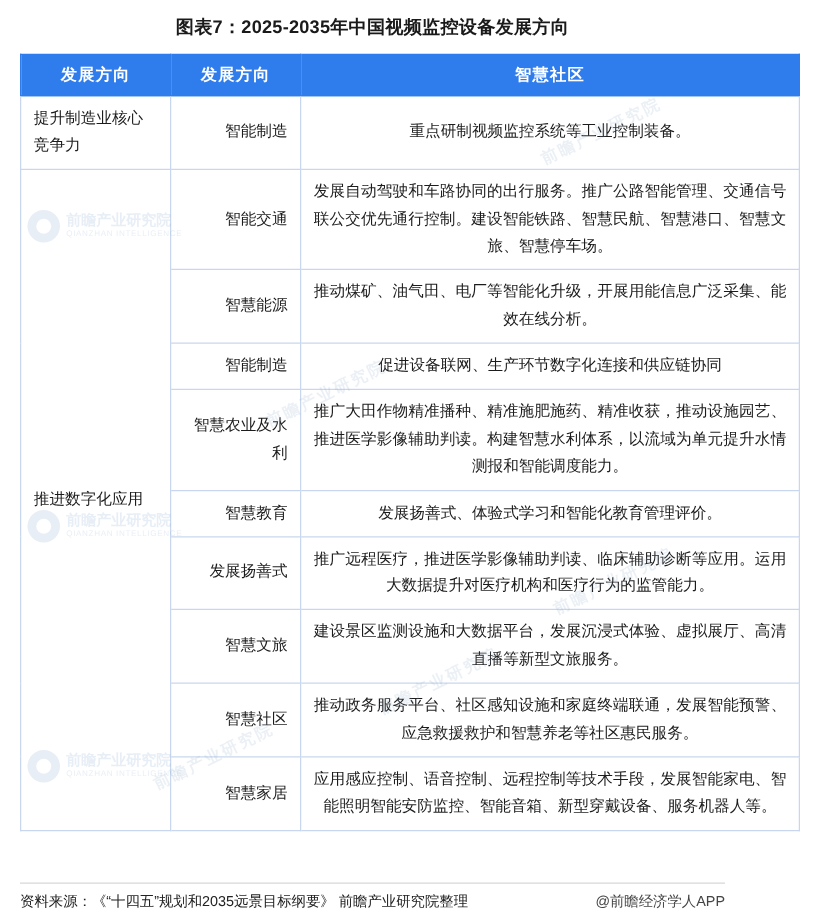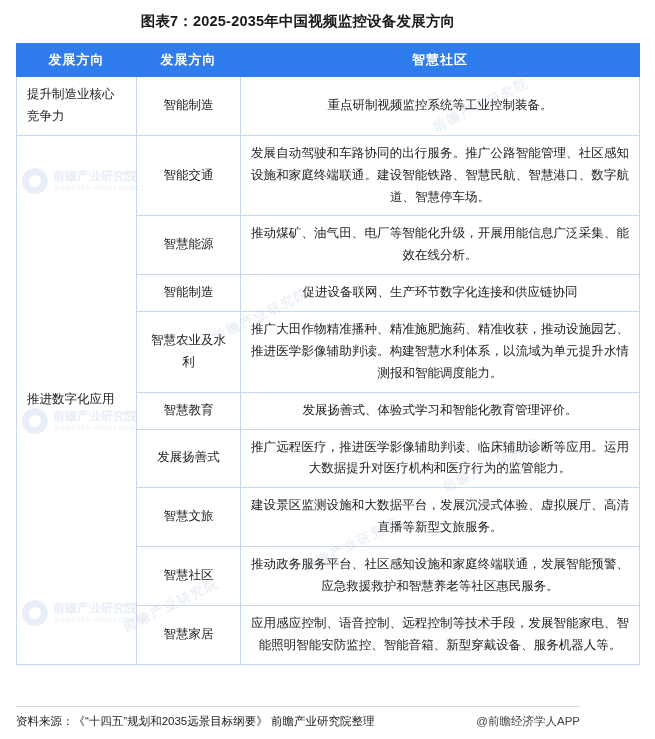--- a/index.html
+++ b/index.html
@@ -50,21 +50,21 @@
     border: 1px solid #c9d7ee;
     padding: 7px 10px;
     vertical-align: middle;
     line-height: 1.75;
     color: #1c1c1c;
   }
   td.dir {
     font-weight: normal;
   }
   td.field {
-    text-align: center;
+    text-align: right;
   }
   td.goal {
     text-align: justify;
     text-align-last: center;
     margin-left: 24px;
   }
   td.goal.center {
     text-align: center;
     text-align-last: center;
   }
@@ -173,21 +173,21 @@
     </thead>
     <tbody>
       <tr>
         <td class="dir" rowspan="1">提升制造业核心竞争力</td>
         <td class="field">智能制造</td>
         <td class="goal center">重点研制视频监控系统等工业控制装备。</td>
       </tr>
       <tr>
         <td class="dir" rowspan="9">推进数字化应用</td>
         <td class="field">智能交通</td>
-        <td class="goal">发展自动驾驶和车路协同的出行服务。推广公路智能管理、社区感知设施和家庭终端联通。建设智能铁路、智慧民航、智慧港口、数字航道、智慧停车场。</td>
+        <td class="goal">发展自动驾驶和车路协同的出行服务。推广公路智能管理、交通信号联公交优先通行控制。建设智能铁路、智慧民航、智慧港口、智慧文旅、智慧停车场。</td>
       </tr>
       <tr>
         <td class="field">智慧能源</td>
         <td class="goal">推动煤矿、油气田、电厂等智能化升级，开展用能信息广泛采集、能效在线分析。</td>
       </tr>
       <tr>
         <td class="field">智能制造</td>
         <td class="goal center">促进设备联网、生产环节数字化连接和供应链协同</td>
       </tr>
       <tr>

